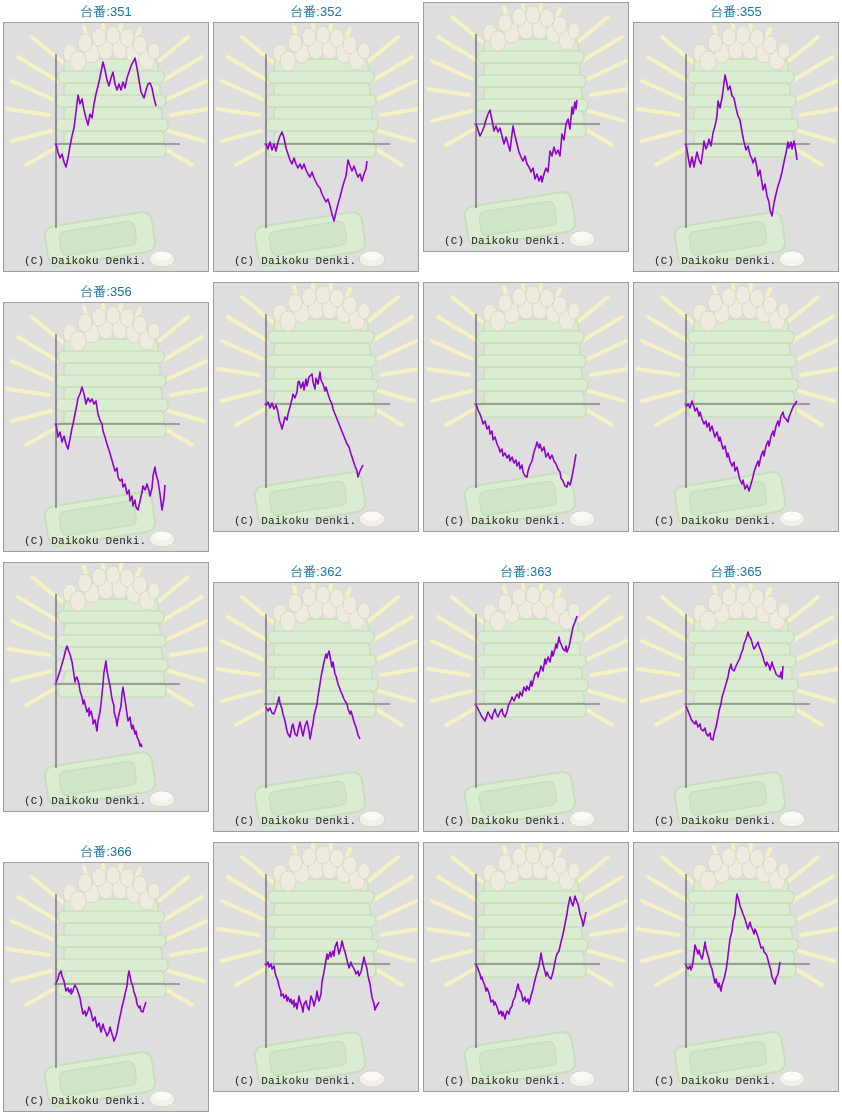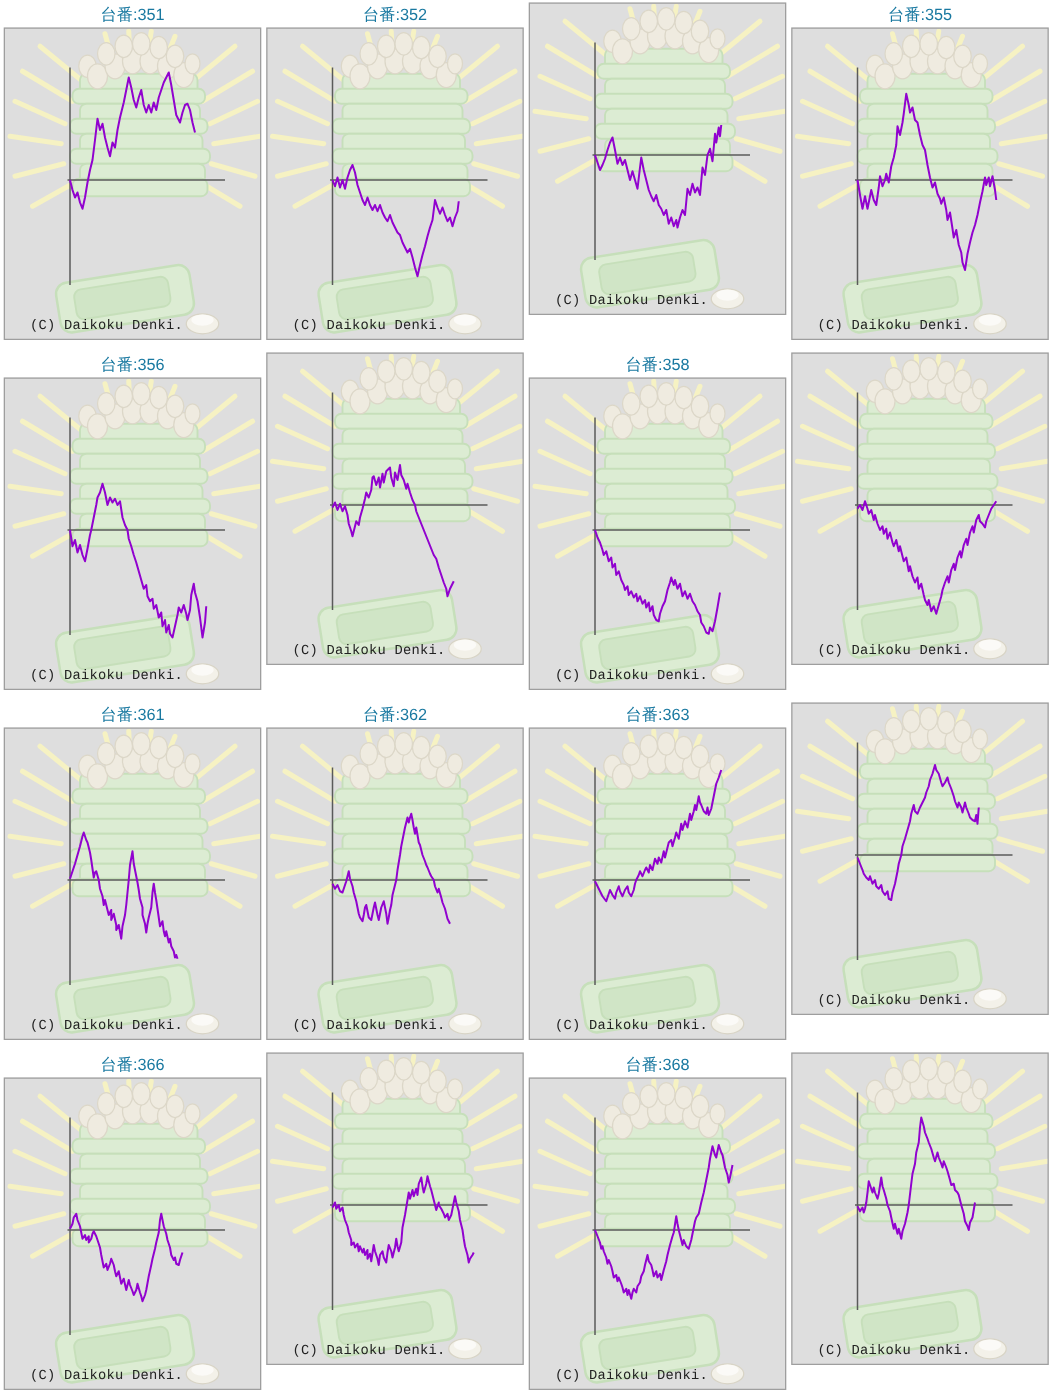--- a/index.html
+++ b/index.html
@@ -421,21 +421,20 @@
         </g>
         <line class="axis" x1="52" y1="31" x2="52" y2="205"></line>
         <line class="axis" x1="50" y1="121" x2="176" y2="121"></line>
         <polyline class="series" points="52,123 54,119 56,125 58,120 60,126 62,122 64,129 65,136 67,142 68,146 70,138 71,134 73,137 74,131 76,124 78,116 79,111 81,115 83,109 84,99 85,98 87,105 89,99 90,107 92,96 93,103 95,94 98,91 99,99 101,106 102,95 104,101 106,89 107,97 109,101 111,108 112,104 114,111 116,117 118,121 119,126 121,131 123,136 125,141 127,146 129,151 131,156 133,161 135,164 137,171 139,177 141,183 143,188 144,194 146,188 148,184 149,182"></polyline>
       </svg>
       <div class="copyright">(C) Daikoku Denki.</div>
     </div>
   </div>
 
   <div class="unit">
-    <div class="title">台番:358</div>
     <div class="cell">
       <svg class="plot" width="204" height="248" viewBox="0 0 204 248">
         <g>
           <g class="rays">
             <line x1="62" y1="42" x2="28" y2="14"></line>
               <line x1="54" y1="58" x2="14" y2="34"></line>
             <line x1="48" y1="76" x2="8" y2="58"></line>
               <line x1="45" y1="92" x2="4" y2="86"></line>
             <line x1="47" y1="108" x2="8" y2="118"></line>
               <line x1="54" y1="124" x2="22" y2="142"></line>
@@ -550,21 +549,20 @@
         </g>
         <line class="axis" x1="52" y1="31" x2="52" y2="205"></line>
         <line class="axis" x1="50" y1="121" x2="176" y2="121"></line>
         <polyline class="series" points="52,124 54,121 56,125 58,118 60,124 61,128 63,125 65,133 66,129 68,136 70,141 72,138 73,144 75,140 76,148 78,143 80,151 81,154 83,149 85,158 86,154 88,162 89,166 91,163 93,174 94,170 96,178 98,183 100,179 101,188 103,184 105,193 106,197 108,201 109,197 111,206 113,202 115,208 117,201 119,194 120,189 122,183 124,178 125,183 127,173 129,168 130,173 132,163 134,158 135,163 137,153 139,148 140,153 142,143 144,138 145,143 147,133 149,129 150,134 152,136 154,139 155,134 157,129 159,124 161,121 163,118"></polyline>
       </svg>
       <div class="copyright">(C) Daikoku Denki.</div>
     </div>
   </div>
 
   <div class="unit">
-    <div class="title">台番:361</div>
     <div class="cell">
       <svg class="plot" width="204" height="248" viewBox="0 0 204 248">
         <g>
           <g class="rays">
             <line x1="62" y1="42" x2="28" y2="14"></line>
               <line x1="54" y1="58" x2="14" y2="34"></line>
             <line x1="48" y1="76" x2="8" y2="58"></line>
               <line x1="45" y1="92" x2="4" y2="86"></line>
             <line x1="47" y1="108" x2="8" y2="118"></line>
               <line x1="54" y1="124" x2="22" y2="142"></line>
@@ -745,20 +743,21 @@
         </g>
         <line class="axis" x1="52" y1="31" x2="52" y2="205"></line>
         <line class="axis" x1="50" y1="121" x2="176" y2="121"></line>
         <polyline class="series" points="52,122 54,126 56,130 58,134 61,138 63,132 64,129 66,133 68,136 69,131 71,126 72,130 74,134 76,129 78,126 79,131 81,134 83,129 84,124 85,121 87,117 88,114 90,118 92,113 93,111 95,115 96,109 98,113 100,104 102,108 103,103 105,107 107,98 108,103 110,95 111,91 113,89 114,94 116,87 117,83 119,88 121,76 122,81 124,74 126,79 128,68 129,73 131,66 132,61 133,65 135,54 136,59 137,61 139,66 141,68 142,63 143,69 145,64 147,54 148,49 149,44 151,39 152,36 153,33"></polyline>
       </svg>
       <div class="copyright">(C) Daikoku Denki.</div>
     </div>
   </div>
 
   <div class="unit">
+    <div class="title">台番:365</div>
     <div class="cell">
       <svg class="plot" width="204" height="248" viewBox="0 0 204 248">
         <g>
           <g class="rays">
             <line x1="62" y1="42" x2="28" y2="14"></line>
               <line x1="54" y1="58" x2="14" y2="34"></line>
             <line x1="48" y1="76" x2="8" y2="58"></line>
               <line x1="45" y1="92" x2="4" y2="86"></line>
             <line x1="47" y1="108" x2="8" y2="118"></line>
               <line x1="54" y1="124" x2="22" y2="142"></line>
@@ -938,21 +937,20 @@
         </g>
         <line class="axis" x1="52" y1="31" x2="52" y2="205"></line>
         <line class="axis" x1="50" y1="121" x2="176" y2="121"></line>
         <polyline class="series" points="52,123 54,119 55,124 57,121 58,126 60,123 61,129 62,133 64,138 65,143 67,149 67,153 69,151 70,155 72,152 73,158 74,154 76,159 77,156 78,161 80,157 80,164 82,160 83,166 85,153 86,158 88,164 89,169 90,161 92,158 93,163 95,167 96,159 97,153 99,158 100,163 102,155 103,148 104,154 105,158 107,151 108,139 110,129 111,123 113,111 114,116 116,109 117,114 119,108 120,113 121,104 123,99 124,106 125,111 127,104 128,98 130,106 131,109 132,113 134,121 135,125 137,119 137,121 139,124 141,128 142,131 144,128 145,133 147,129 149,119 150,114 151,119 153,126 154,133 156,141 157,148 158,154 160,161 161,167 162,164 164,161 165,159"></polyline>
       </svg>
       <div class="copyright">(C) Daikoku Denki.</div>
     </div>
   </div>
 
   <div class="unit">
-    <div class="title">台番:368</div>
     <div class="cell">
       <svg class="plot" width="204" height="248" viewBox="0 0 204 248">
         <g>
           <g class="rays">
             <line x1="62" y1="42" x2="28" y2="14"></line>
               <line x1="54" y1="58" x2="14" y2="34"></line>
             <line x1="48" y1="76" x2="8" y2="58"></line>
               <line x1="45" y1="92" x2="4" y2="86"></line>
             <line x1="47" y1="108" x2="8" y2="118"></line>
               <line x1="54" y1="124" x2="22" y2="142"></line>

